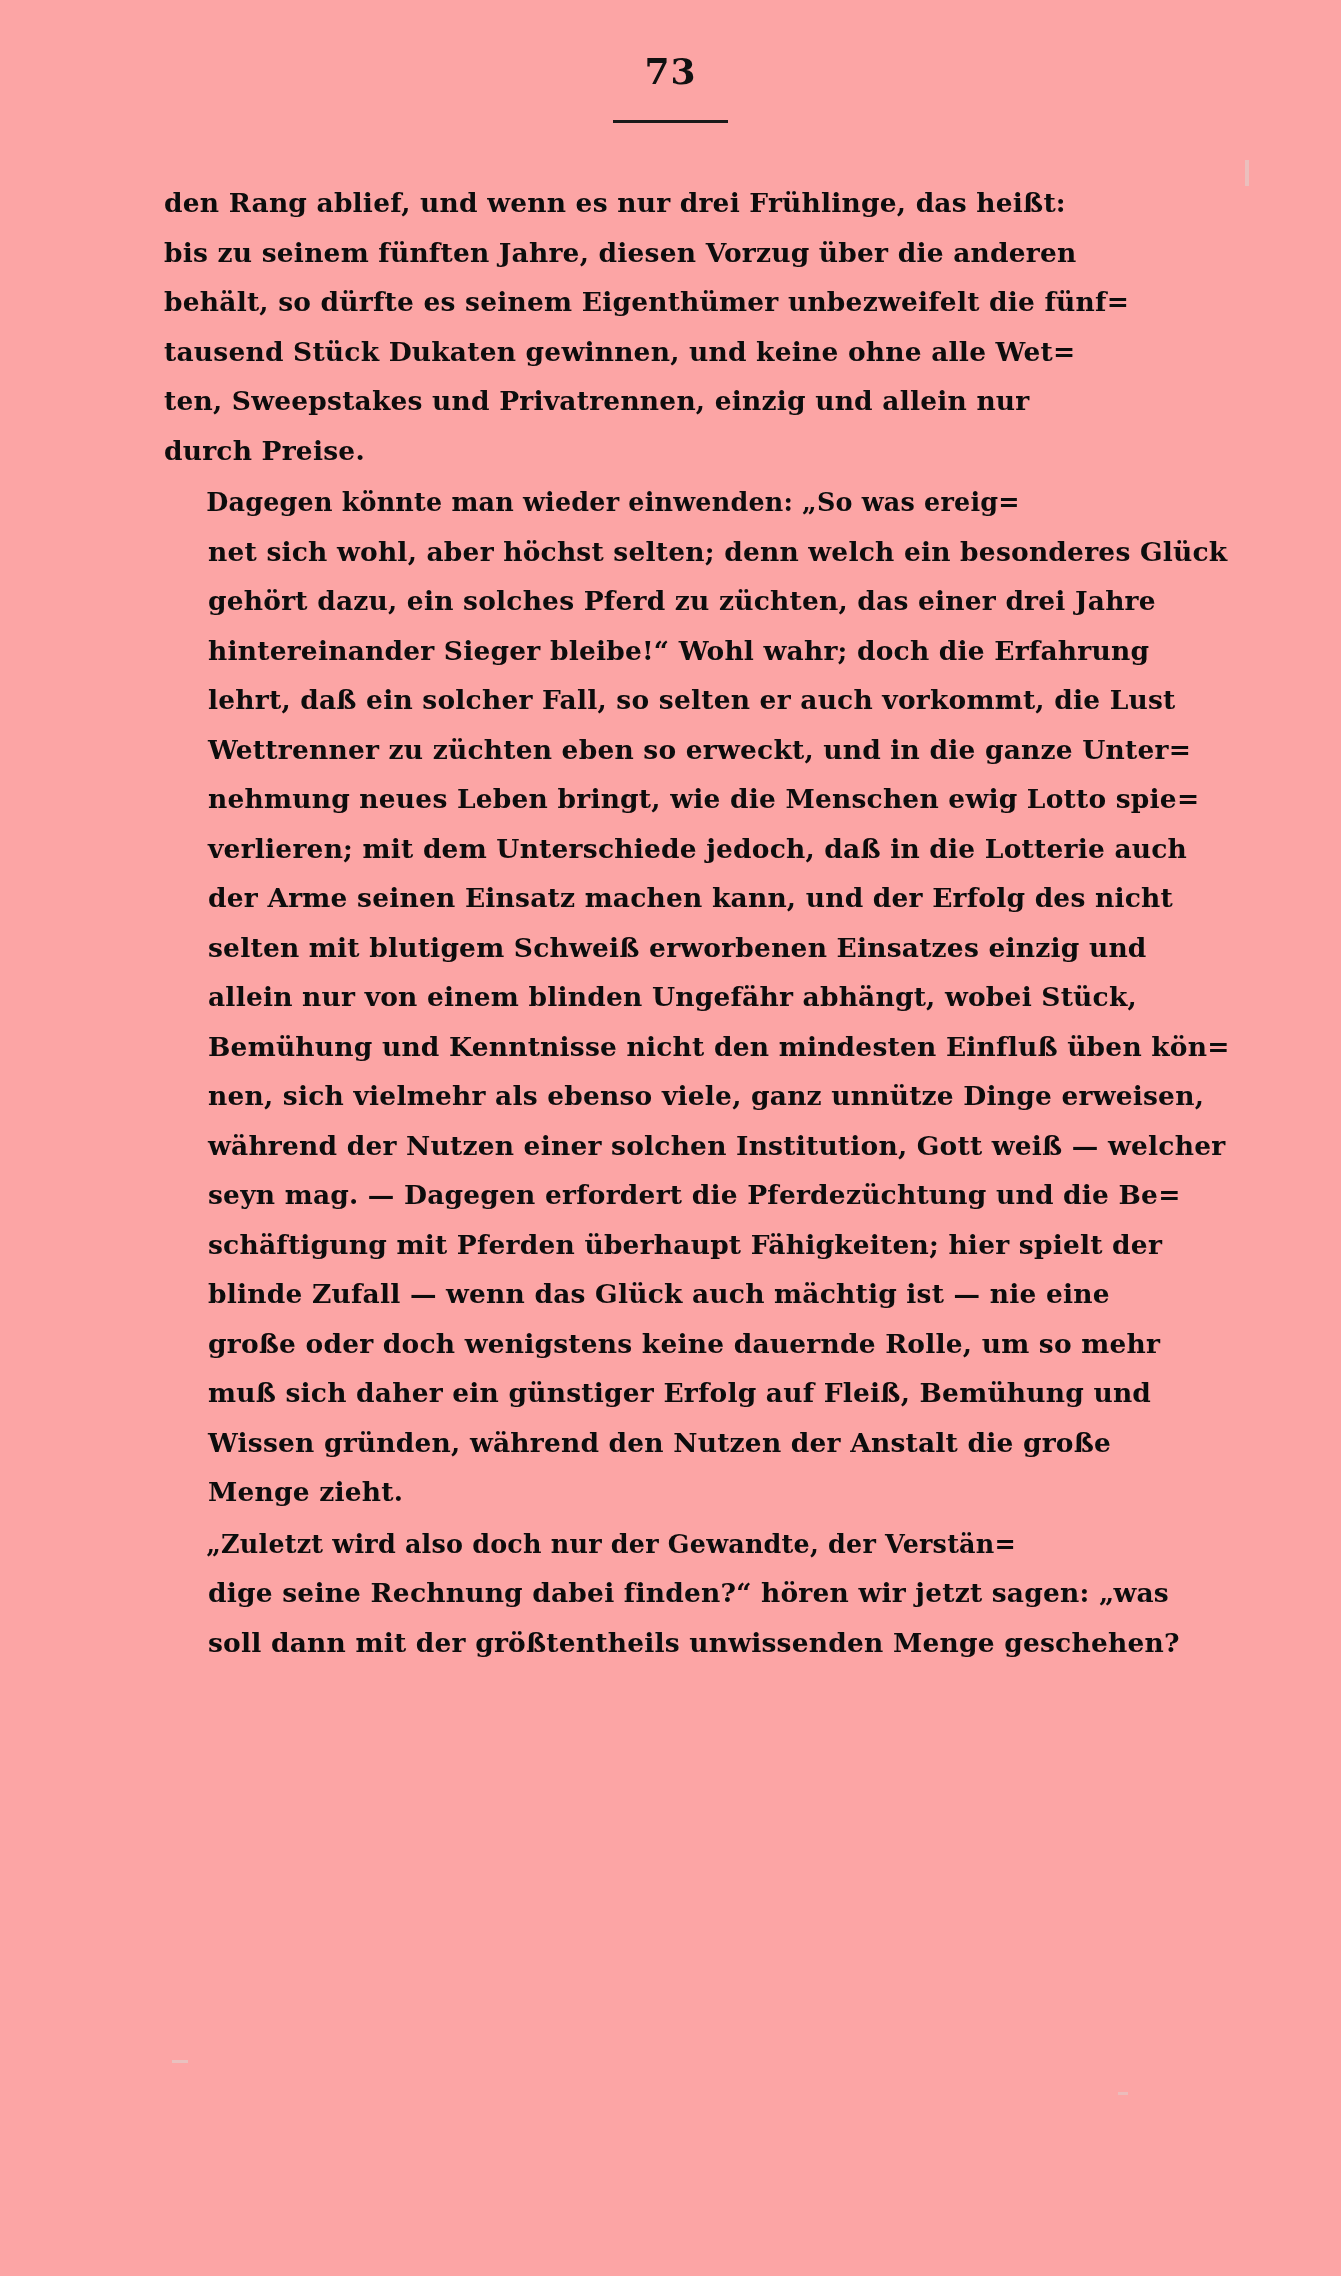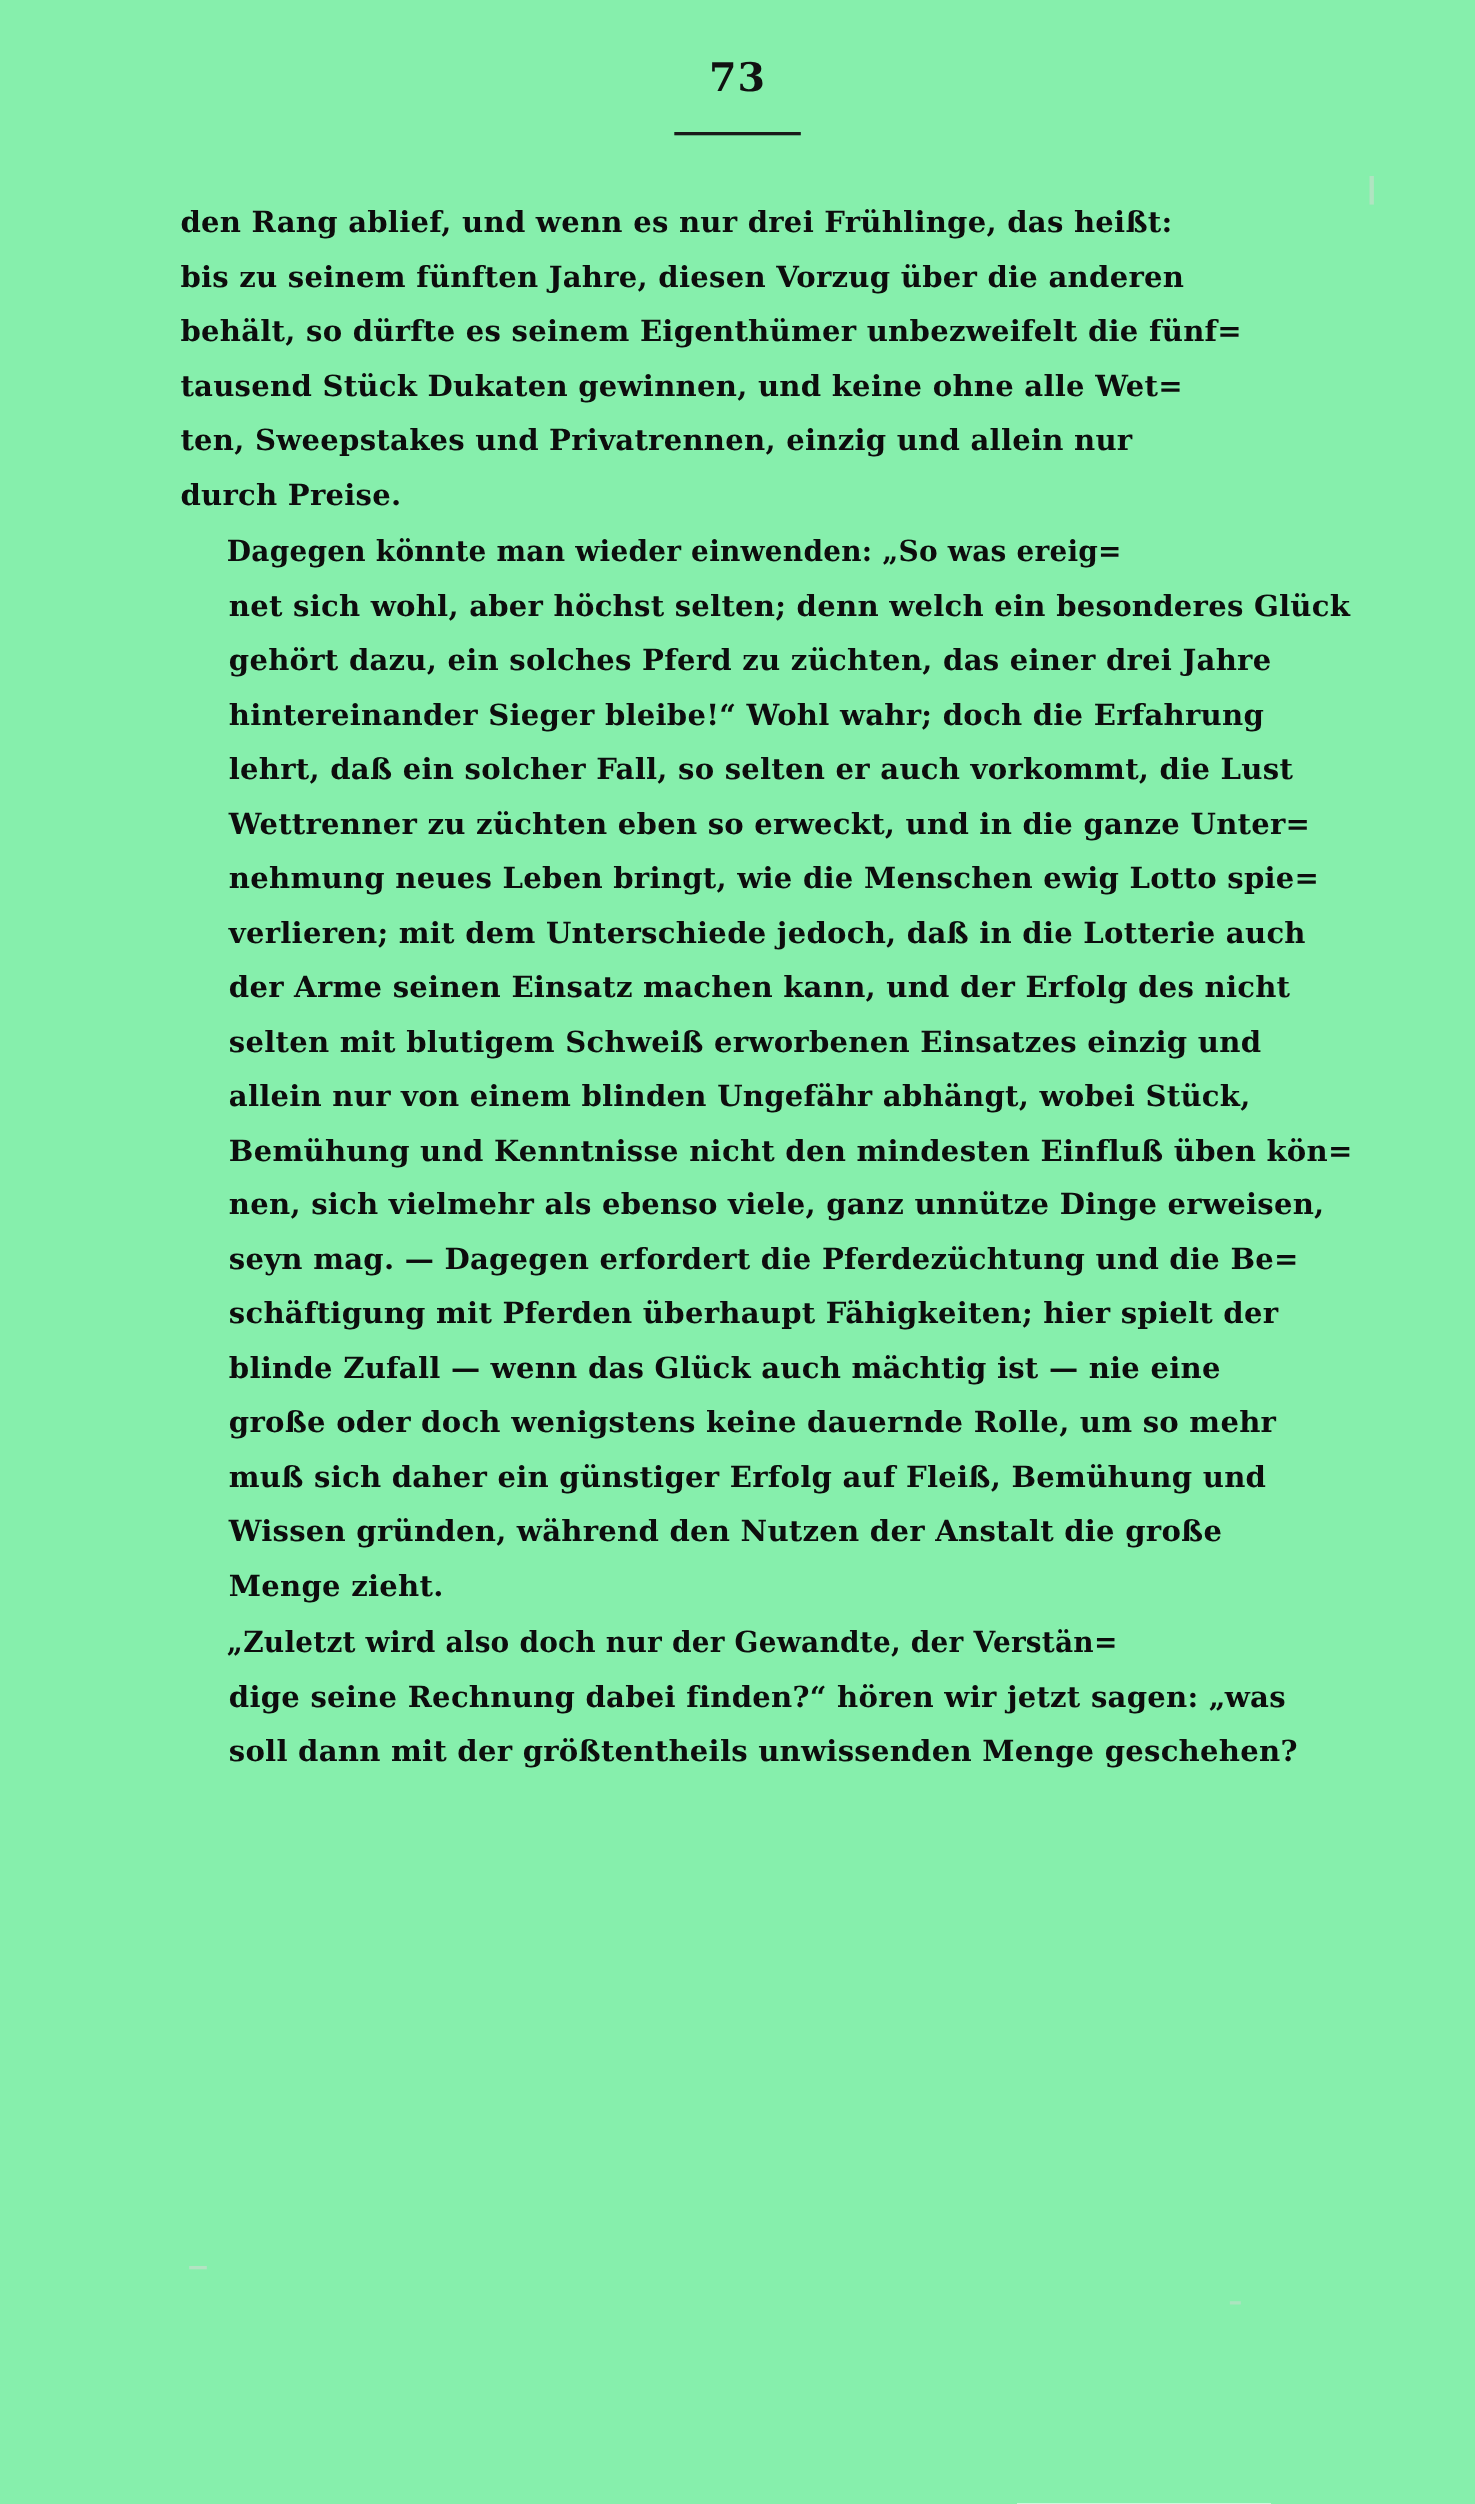--- a/index.html
+++ b/index.html
@@ -13,21 +13,21 @@
     position: relative;
     font-family: "DejaVu Serif", serif;
     overflow: hidden;
   }
   .page {
     position: absolute;
     left: 0;
     top: 0;
     width: 1341px;
     height: 2276px;
-    background: #86efac;
+    background: #fca5a5;
   }
   .page-number {
     position: absolute;
     left: 0;
     top: 50px;
     width: 1341px;
     text-align: center;
     font-family: "DejaVu Serif", serif;
     font-weight: bold;
     font-size: 36px;
@@ -111,20 +111,21 @@
         <span class="line-fit" style="transform: scaleX(1);">hintereinander Sieger bleibe!“ Wohl wahr; doch die Erfahrung</span>
         <span class="line-fit" style="transform: scaleX(1);">lehrt, daß ein solcher Fall, so selten er auch vorkommt, die Lust</span>
         <span class="line-fit" style="transform: scaleX(1);">Wettrenner zu züchten eben so erweckt, und in die ganze Unter=</span>
         <span class="line-fit" style="transform: scaleX(1);">nehmung neues Leben bringt, wie die Menschen ewig Lotto spie=</span>
         <span class="line-fit" style="transform: scaleX(1);">verlieren; mit dem Unterschiede jedoch, daß in die Lotterie auch</span>
         <span class="line-fit" style="transform: scaleX(1);">der Arme seinen Einsatz machen kann, und der Erfolg des nicht</span>
         <span class="line-fit" style="transform: scaleX(1);">selten mit blutigem Schweiß erworbenen Einsatzes einzig und</span>
         <span class="line-fit" style="transform: scaleX(1);">allein nur von einem blinden Ungefähr abhängt, wobei Stück,</span>
         <span class="line-fit" style="transform: scaleX(1);">Bemühung und Kenntnisse nicht den mindesten Einfluß üben kön=</span>
         <span class="line-fit" style="transform: scaleX(1);">nen, sich vielmehr als ebenso viele, ganz unnütze Dinge erweisen,</span>
+        <span class="line-fit" style="transform: scaleX(1);">während der Nutzen einer solchen Institution, Gott weiß — welcher</span>
         <span class="line-fit" style="transform: scaleX(1);">seyn mag. — Dagegen erfordert die Pferdezüchtung und die Be=</span>
         <span class="line-fit" style="transform: scaleX(1);">schäftigung mit Pferden überhaupt Fähigkeiten; hier spielt der</span>
         <span class="line-fit" style="transform: scaleX(1);">blinde Zufall — wenn das Glück auch mächtig ist — nie eine</span>
         <span class="line-fit" style="transform: scaleX(1);">große oder doch wenigstens keine dauernde Rolle, um so mehr</span>
         <span class="line-fit" style="transform: scaleX(1);">muß sich daher ein günstiger Erfolg auf Fleiß, Bemühung und</span>
         <span class="line-fit" style="transform: scaleX(1);">Wissen gründen, während den Nutzen der Anstalt die große</span>
         <span class="line-fit" style="transform: scaleX(1);">Menge zieht.</span>
       </p>
       <p class="para fraktur indent">
         <span class="line-fit" style="transform: scaleX(0.9602);">„Zuletzt wird also doch nur der Gewandte, der Verstän=</span>

